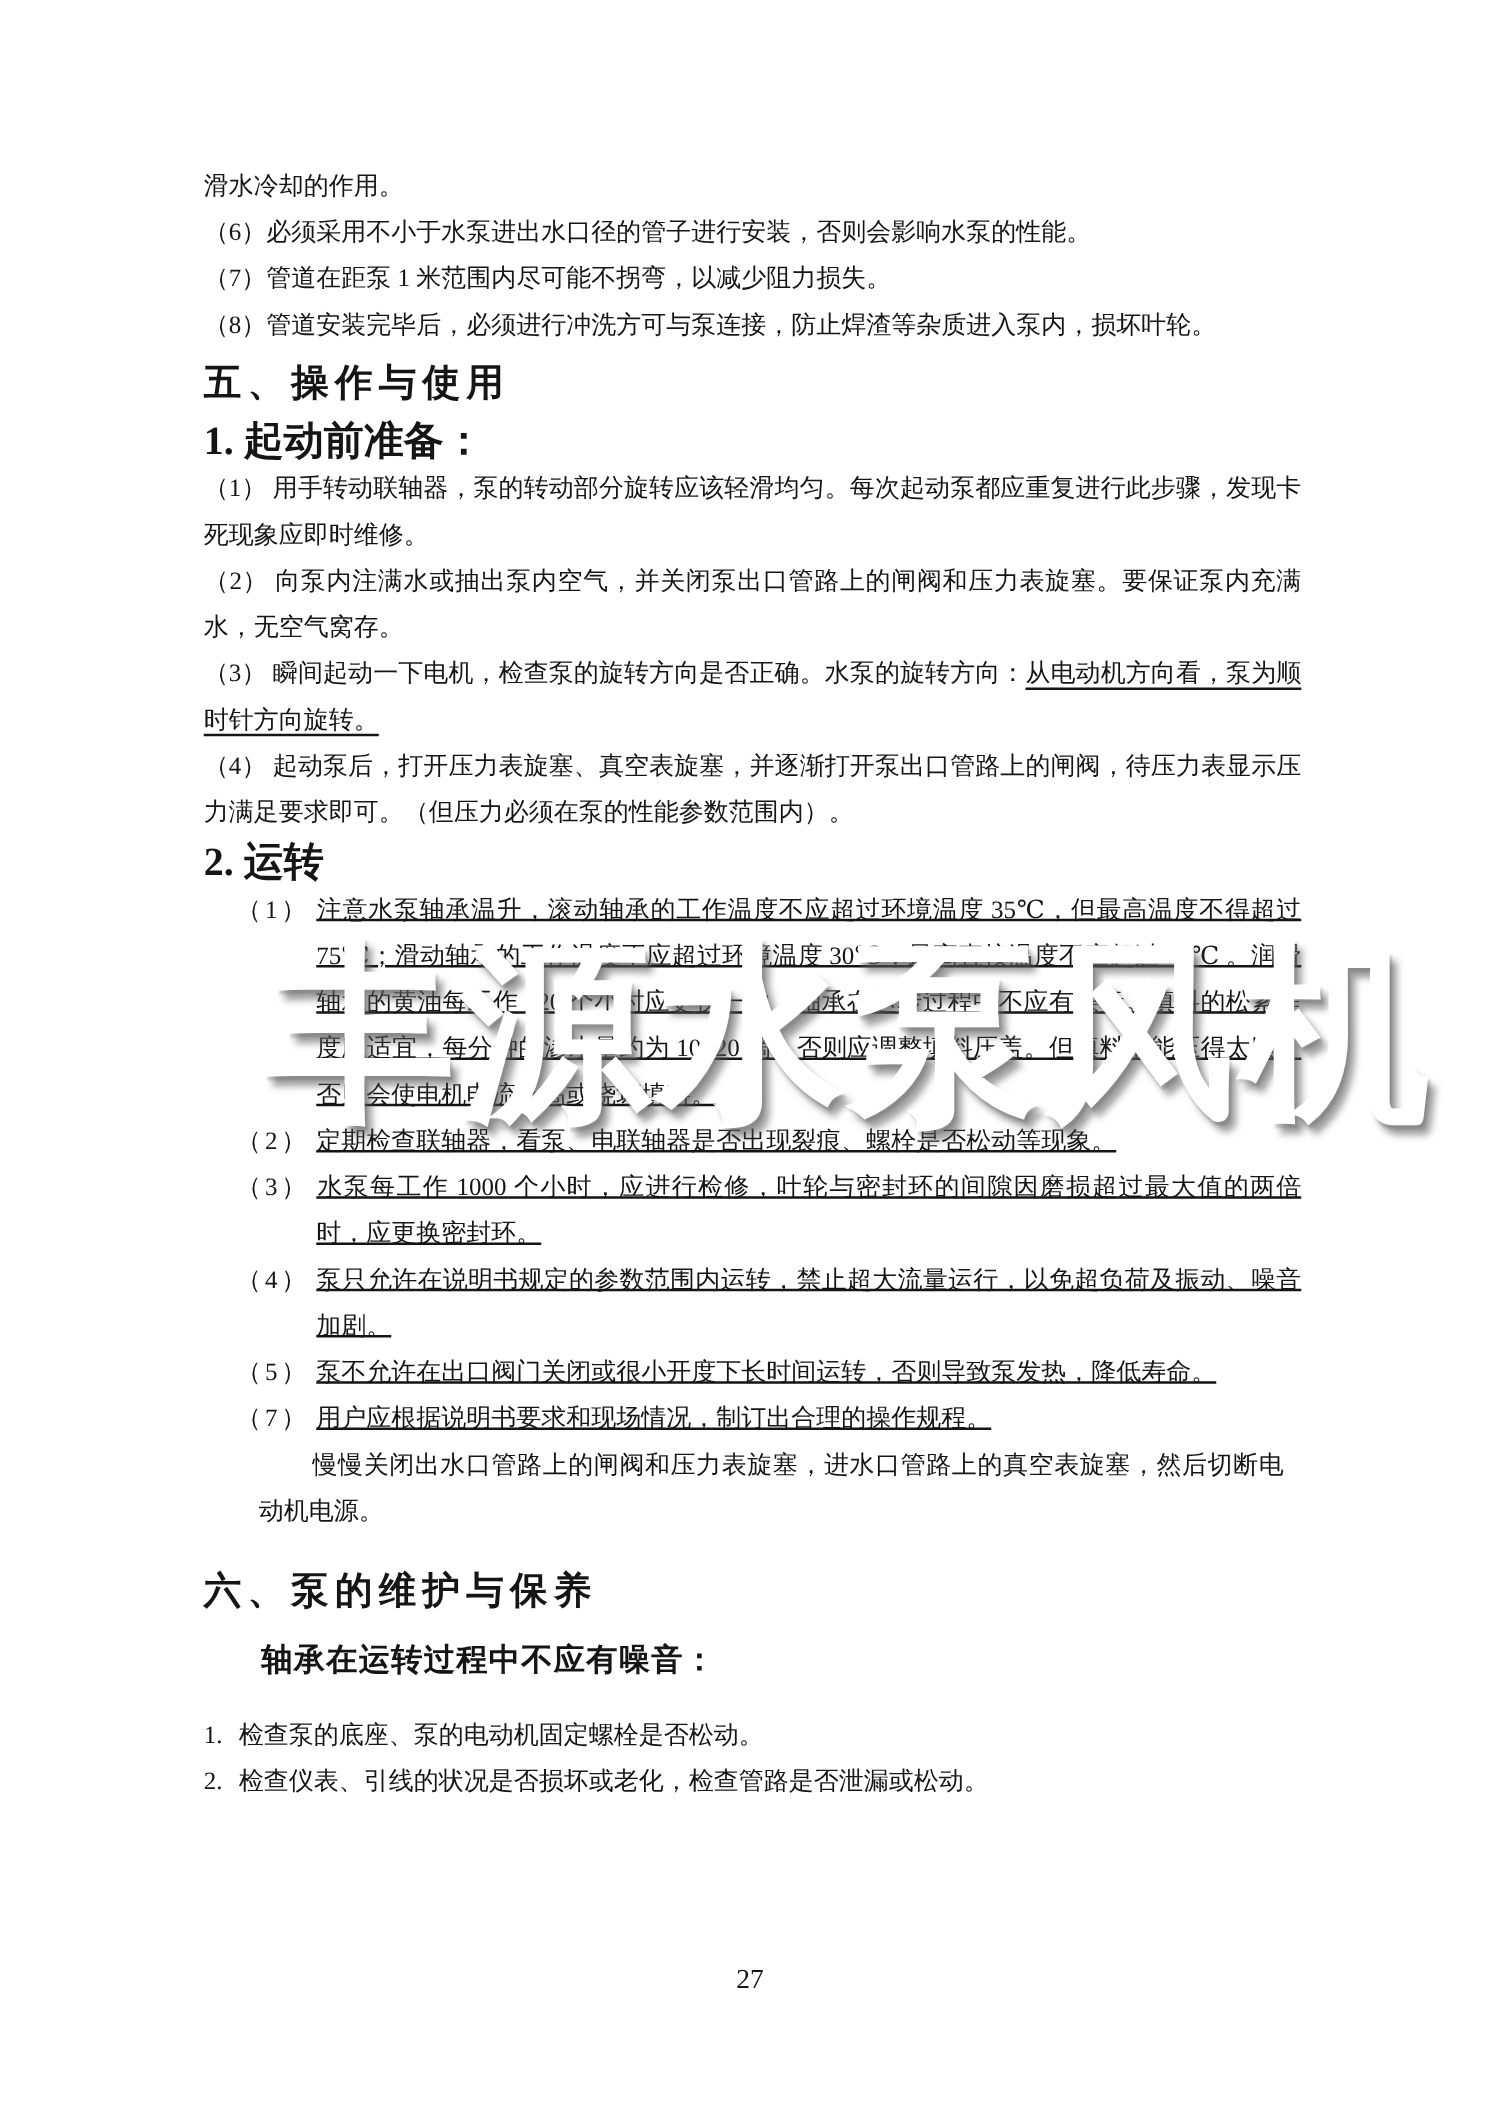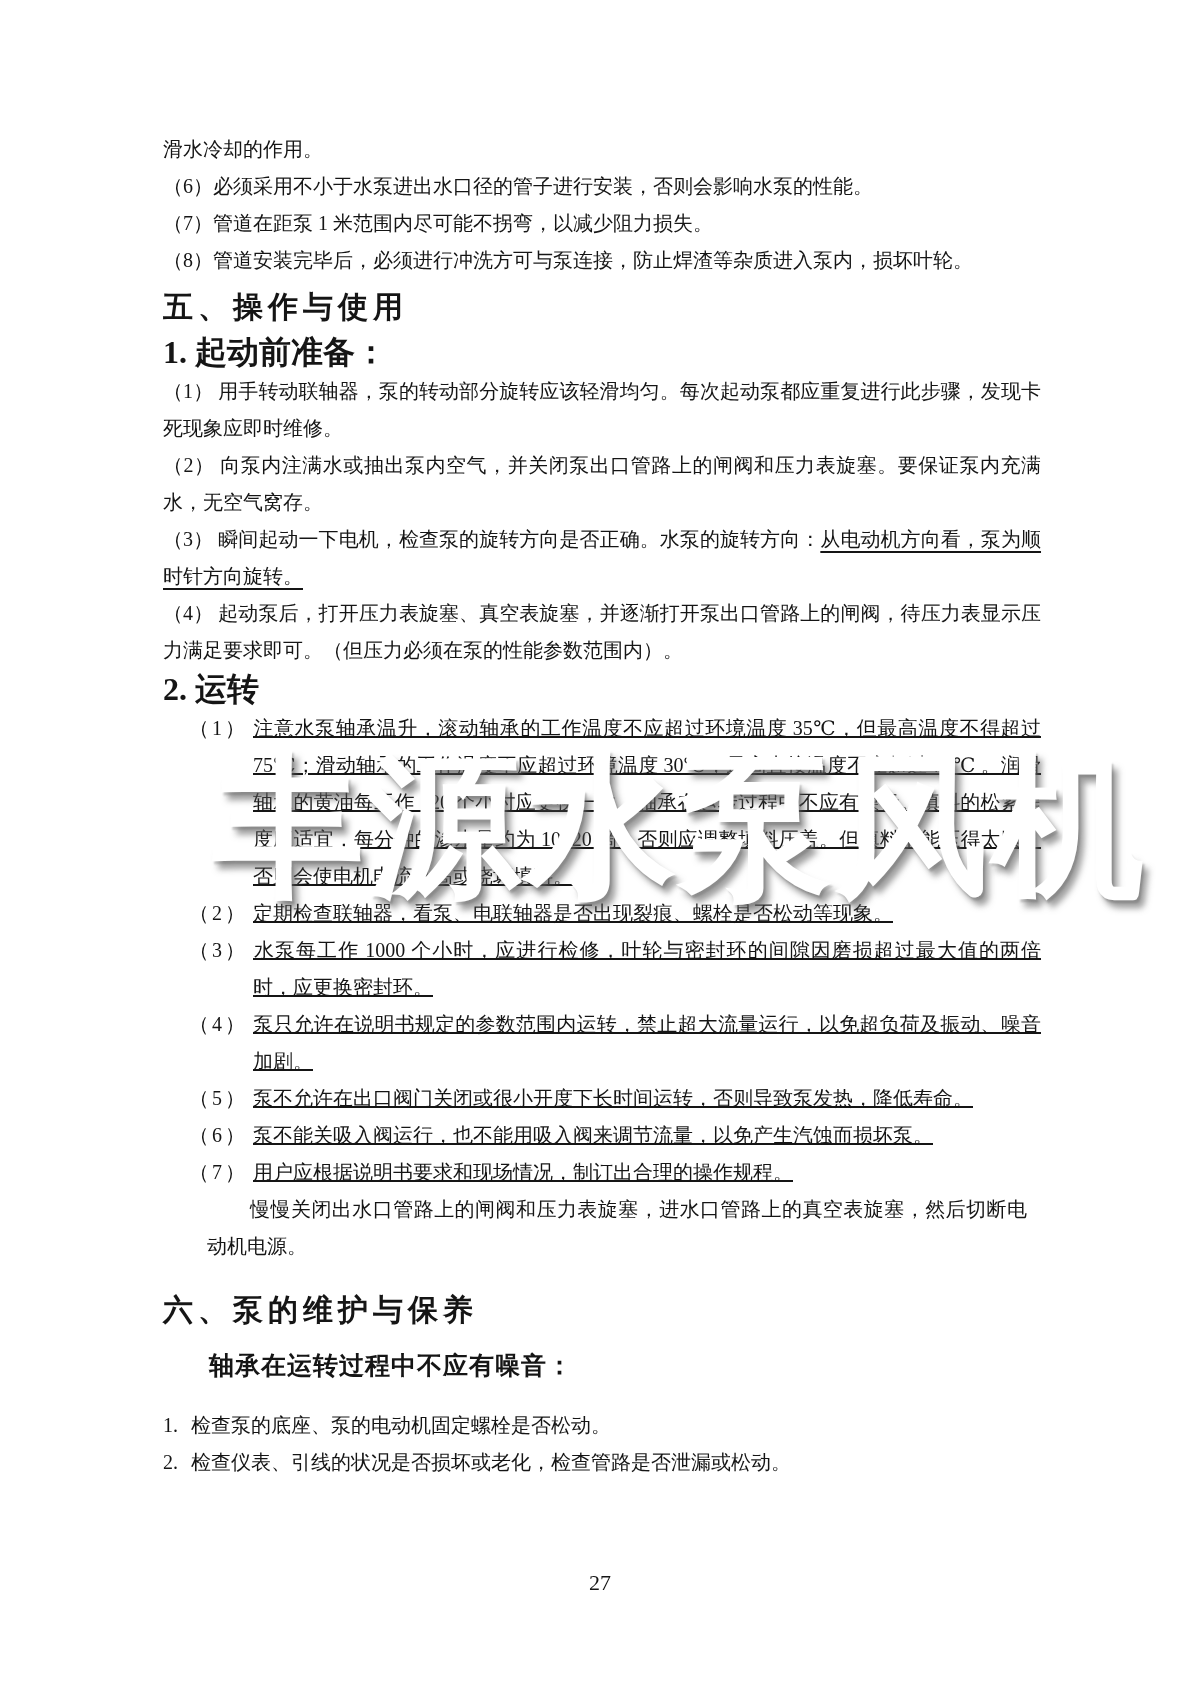--- a/index.html
+++ b/index.html
@@ -128,21 +128,20 @@
     <p class="body">（2）  向泵内注满水或抽出泵内空气，并关闭泵出口管路上的闸阀和压力表旋塞。要保证泵内充满水，无空气窝存。</p>
     <p class="body"><span>（3） 瞬间起动一下电机，检查泵的旋转方向是否正确。水泵的旋转方向：</span><span class="u">从电动机方向看，泵为顺时针方向旋转。</span></p>
     <p class="body">（4） 起动泵后，打开压力表旋塞、真空表旋塞，并逐渐打开泵出口管路上的闸阀，待压力表显示压力满足要求即可。（但压力必须在泵的性能参数范围内）。</p>
 
     <h2 class="sub">2. 运转</h2>
     <p class="hang"><span class="hang-num">（1）</span><span>注意水泵轴承温升，滚动轴承的工作温度不应超过环境温度 35℃，但最高温度不得超过 75℃；滑动轴承的工作温度不应超过环境温度 30℃，最高直接温度不应超过 70℃ 。润滑轴承的黄油每工作 120 个小时应更换一次，轴承在运转过程中不应有噪音。填料的松紧程度应适宜，每分钟的渗水量约为 10~20 滴，否则应调整填料压盖。但填料不能压得太紧，否则会使电机电流升高或烧坏填料。</span></p>
     <p class="hang"><span class="hang-num">（2）</span><span>定期检查联轴器，看泵、电联轴器是否出现裂痕、螺栓是否松动等现象。</span></p>
     <p class="hang"><span class="hang-num">（3）</span><span>水泵每工作 1000 个小时，应进行检修，叶轮与密封环的间隙因磨损超过最大值的两倍时，应更换密封环。</span></p>
     <p class="hang"><span class="hang-num">（4）</span><span>泵只允许在说明书规定的参数范围内运转，禁止超大流量运行，以免超负荷及振动、噪音加剧。</span></p>
     <p class="hang"><span class="hang-num">（5）</span><span>泵不允许在出口阀门关闭或很小开度下长时间运转，否则导致泵发热，降低寿命。</span></p>
-    <p class="hang"><span class="hang-num">（6）</span><span>泵不能关吸入阀运行，也不能用吸入阀来调节流量，以免产生汽蚀而损坏泵。</span></p>
     <p class="hang"><span class="hang-num">（7）</span><span>用户应根据说明书要求和现场情况，制订出合理的操作规程。</span></p>
 
     <p class="body stop-body">慢慢关闭出水口管路上的闸阀和压力表旋塞，进水口管路上的真空表旋塞，然后切断电动机电源。</p>
 
     <h1 class="chapter maint">六、泵的维护与保养</h1>
     <h3 class="maint-sub">轴承在运转过程中不应有噪音：</h3>
     <p class="mitem"><span class="mnum">1.</span><span>检查泵的底座、泵的电动机固定螺栓是否松动。</span></p>
     <p class="mitem"><span class="mnum">2.</span><span>检查仪表、引线的状况是否损坏或老化，检查管路是否泄漏或松动。</span></p>
 
   </main>

